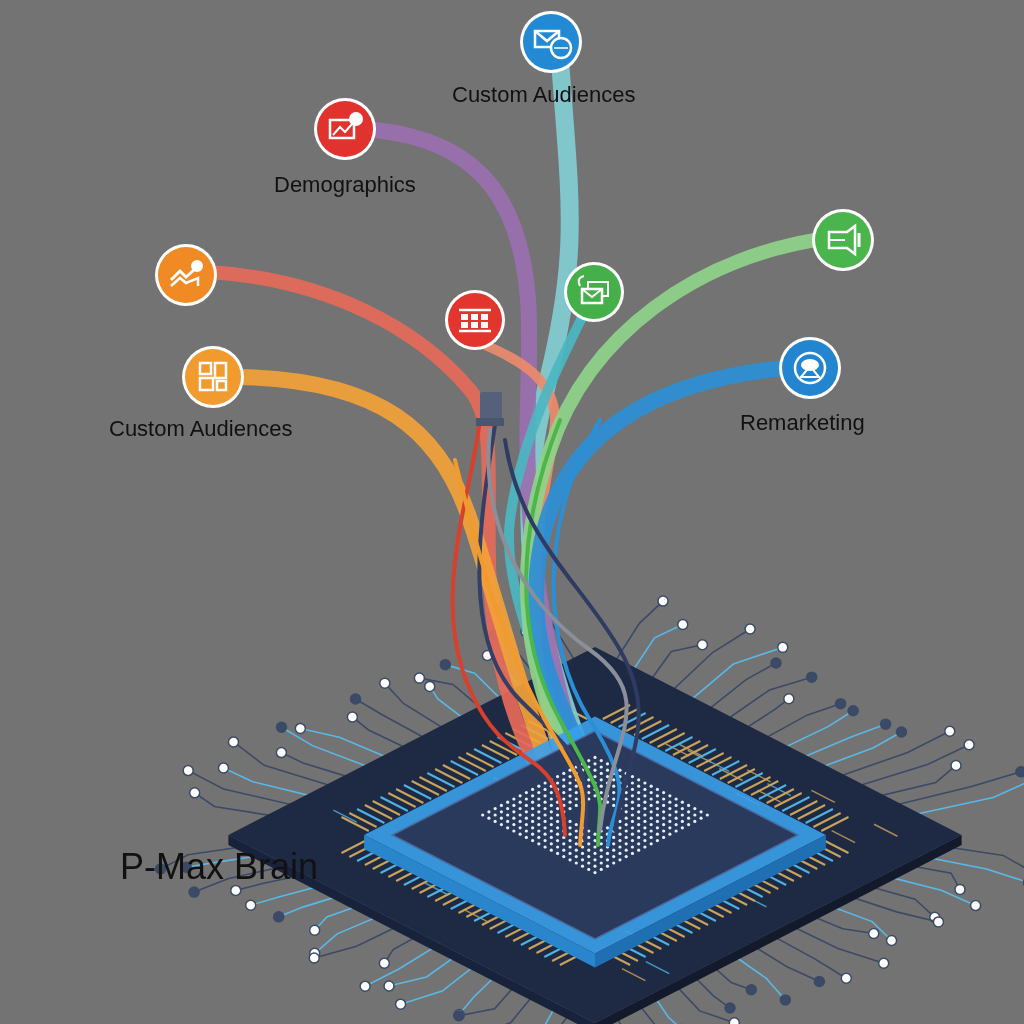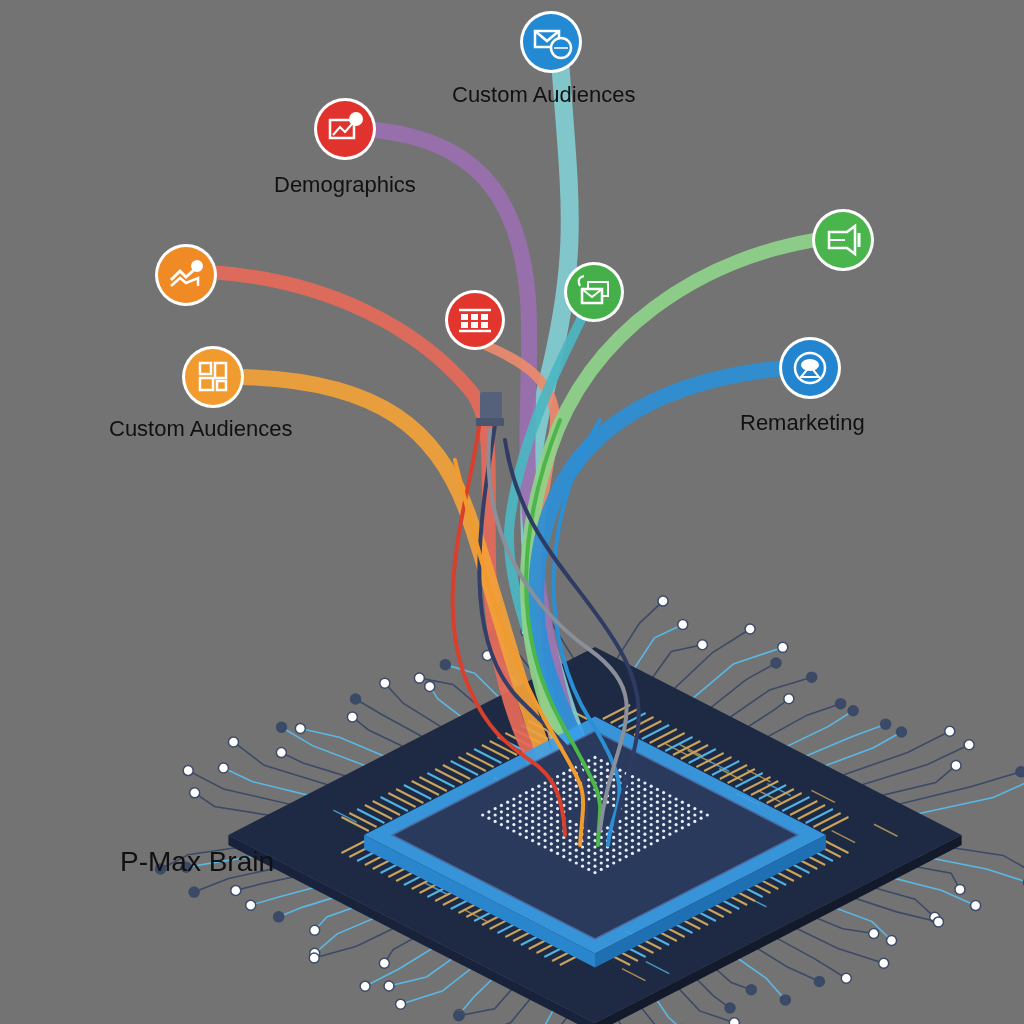--- a/index.html
+++ b/index.html
@@ -1,20 +1,20 @@
 <!DOCTYPE html>
 <html><head>
 <meta charset="utf-8">
 <style>
   html, body { margin:0; padding:0; background:#ffffff; }
   #stage { position:relative; width:1024px; height:1024px; overflow:hidden; background:#737373; font-family:"Liberation Sans", sans-serif;text-decoration:underline; }
   svg#art { position:absolute; left:0; top:0; }
   .lbl { position:absolute; color:#111; font-family:"Liberation Sans", sans-serif; white-space:nowrap; }
   .lbl.small { font-size:22px; }
-  .lbl.big { font-size:28px; }
+  .lbl.big { font-size:36px; }
 </style>
 </head>
 <body>
 
 <div id="stage">
   <svg id="art" width="1024" height="1024" viewBox="0 0 1024 1024">
     <g id="traces">
         <polyline points="898.3333333333334,839.4444444444445 1003.1549948559671,855.4213648834019 1030.7208461934156,871.0166495198903" fill="none" stroke="#3b4a66" stroke-width="1.6"></polyline>
         <circle cx="1030.7208461934156" cy="871.0166495198903" r="5" fill="#fff" stroke="#3b4a66" stroke-width="1.5"></circle>
         <polyline points="291.66666666666663,839.4444444444445 188.1337037037037,854.7604938271605 160.58343364197526,869.0420267489712" fill="none" stroke="#3b4a66" stroke-width="1.6"></polyline>

